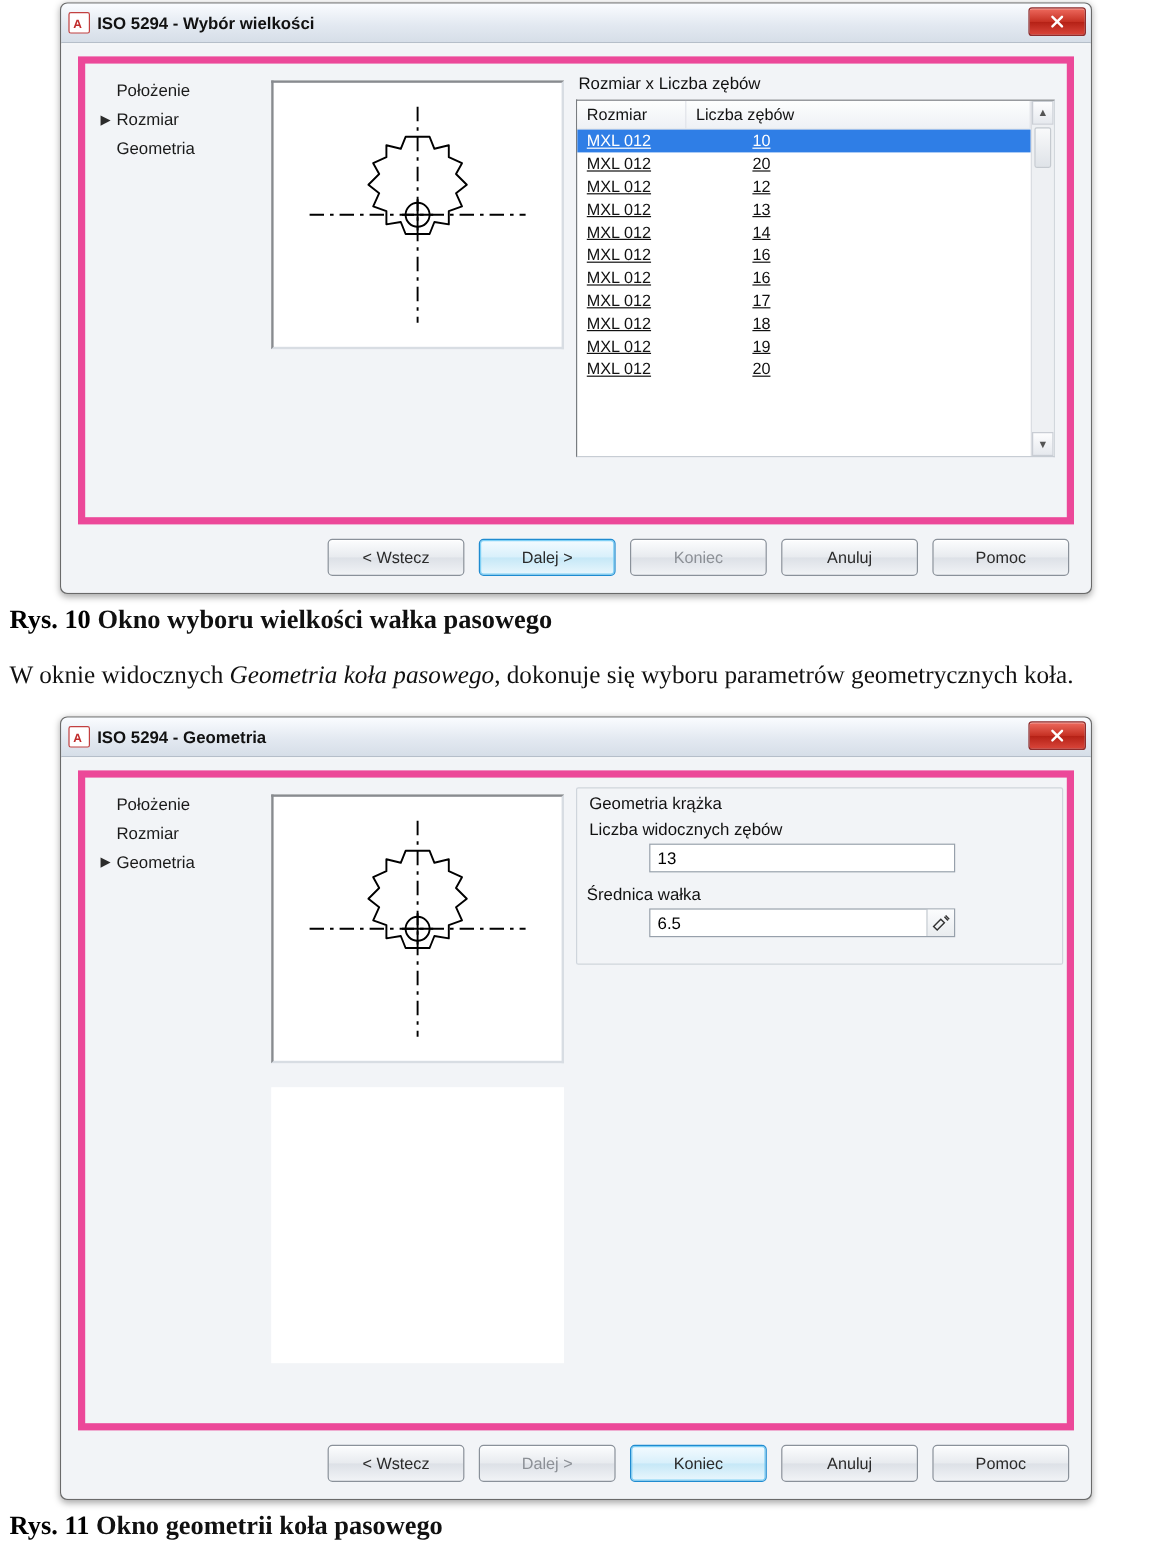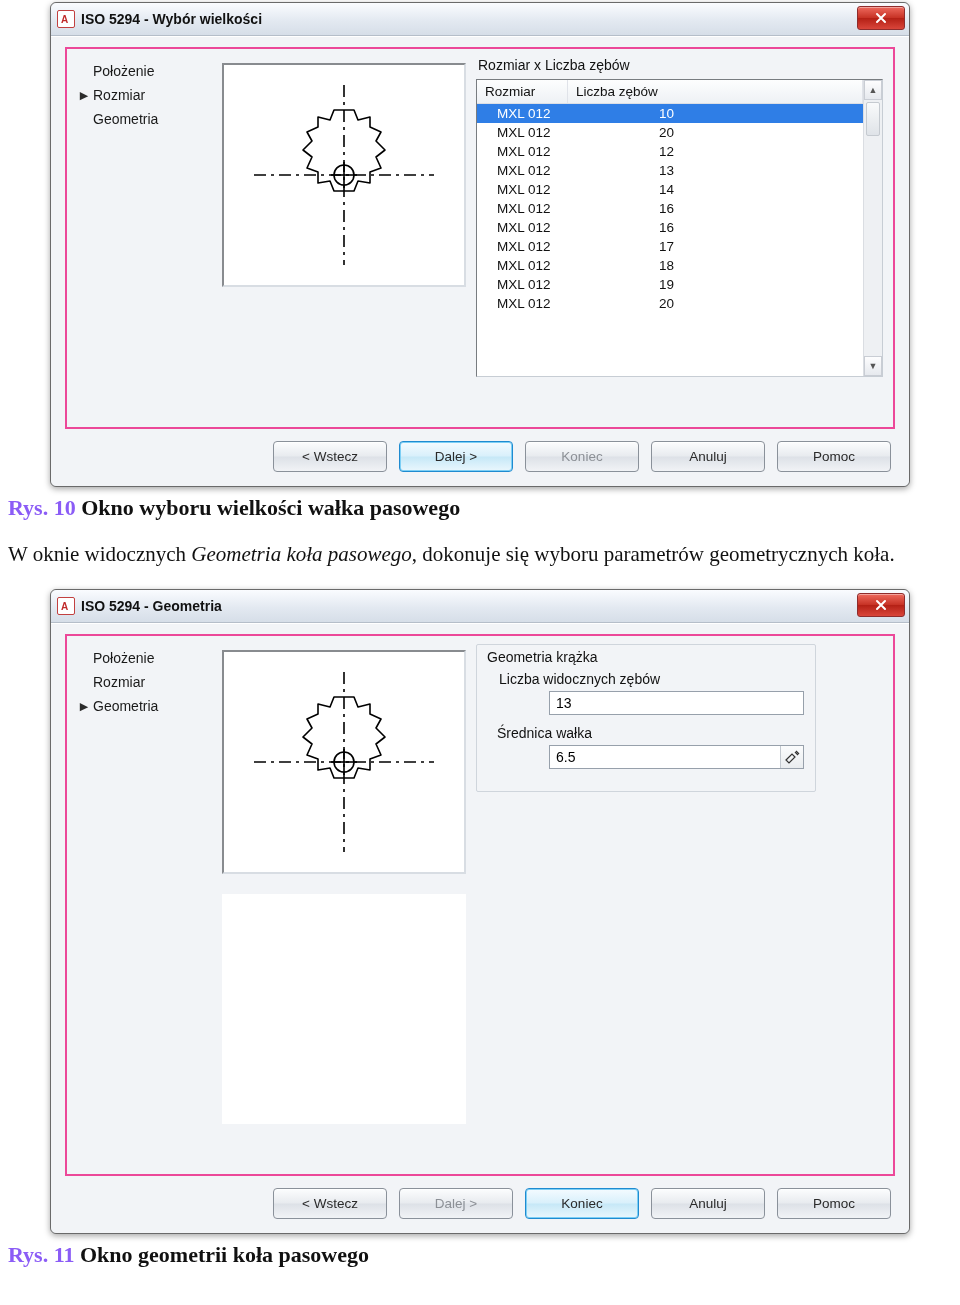--- a/index.html
+++ b/index.html
@@ -12,21 +12,21 @@
   }
   .doc {
     padding: 0 8px;
   }
   .figlabel {
     font-family: "Times New Roman", Times, serif;
     font-weight: bold;
     font-size: 22px;
     margin: 8px 0 18px 0;
   }
-  .figlabel .prefix { color: #8b5cf6; margin-top: 28px; }
+  .figlabel .prefix { color: #000000; margin-top: 28px; }
   .para {
     font-family: "Times New Roman", Times, serif;
     font-size: 21px;
     line-height: 1.45;
     margin: 10px 0 20px 0;
     text-align: justify;
   }
   .para .italic { font-style: italic; }
 
   
@@ -70,21 +70,21 @@
   }
   .closebtn svg { width: 12px; height: 12px; }
 
   .client {
     background: #f2f4f7;
     border-top: 1px solid #fff;
     padding: 10px 14px 14px;
     border-radius: 0 0 6px 6px;
   }
   .content-pane {
-    border: 2px solid #ec4899;
+    border: 6px solid #ec4899;
     background: #f2f4f7;
     padding: 8px 10px 50px;
     display: flex;
     gap: 10px;
     position: relative;
     min-height: 340px;
     box-sizing: border-box;
   }
   .leftnav {
     width: 135px;
@@ -135,21 +135,21 @@
     font-size: 13.5px;
     border-right: 1px solid #e0e3e9;
   }
   .col-a { width: 74px; flex: 0 0 74px; }
   .col-b { flex: 1; }
   .listrows { }
   .row {
     display: flex;
     font-size: 13.5px;
   }
-  .row .cell { padding: 2px 20px; }
+  .row .cell { padding: 2px 8px; text-decoration: underline; }
   .row .col-a { width: 74px; flex: 0 0 74px; }
   .row .col-b { flex: 1; margin-left: 48px; }
   .row.selected { background: #2f7ee6; color: #fff; }
 
   .scrollbar {
     width: 18px; flex: 0 0 18px;
     background: #eef0f3;
     border-left: 1px solid #dadde2;
     display: flex; flex-direction: column; align-items: stretch;
     position: relative;
@@ -161,21 +161,21 @@
     display: flex; align-items:center; justify-content:center;
     font-size: 9px; color: #555;
   }
   .strack { flex:1; background:#eef0f3; position: relative; }
   .sthumb {
     position: absolute; left: 2px; right: 2px; top: 2px; height: 32px;
     background: linear-gradient(#f9fafb, #dfe3e8);
     border: 1px solid #c5cad0; border-radius: 2px;
   }
 
-  .fieldrow { margin: 6px 0 10px 12px; }
+  .fieldrow { margin: 6px 0 10px 0; }
   .fieldlabel { font-size: 14px; margin-bottom: 4px; }
   .fieldinput {
     display: flex; align-items: center;
     border: 1px solid #97a0ab; background: #fff;
     height: 24px; box-sizing: border-box;
     width: 255px; margin-left: 50px;
   }
   .fieldinput input {
     border: 0; outline: 0; width: 100%;
     font-family: inherit; font-size: 14px;
@@ -186,21 +186,21 @@
     border-left: 1px solid #c2c8cf;
     display: inline-flex; align-items:center; justify-content:center;
     background: linear-gradient(#fbfcfd,#e9ecef);
   }
   .fieldinput .suffixicon svg { width: 16px; height: 16px; }
 
   .fieldset {
     border: 1px solid #cfd5dc;
     border-radius: 2px;
     padding: 6px 10px 12px;
-    width: 340px;
+    width: 406px;
     box-sizing: border-box;
   }
   .fs-title { font-size:14px; margin: -2px 0 6px; }
 
   .buttonbar {
     display: flex;
     justify-content: flex-end;
     gap: 12px;
     margin-top: 12px;
     padding-right: 4px;

